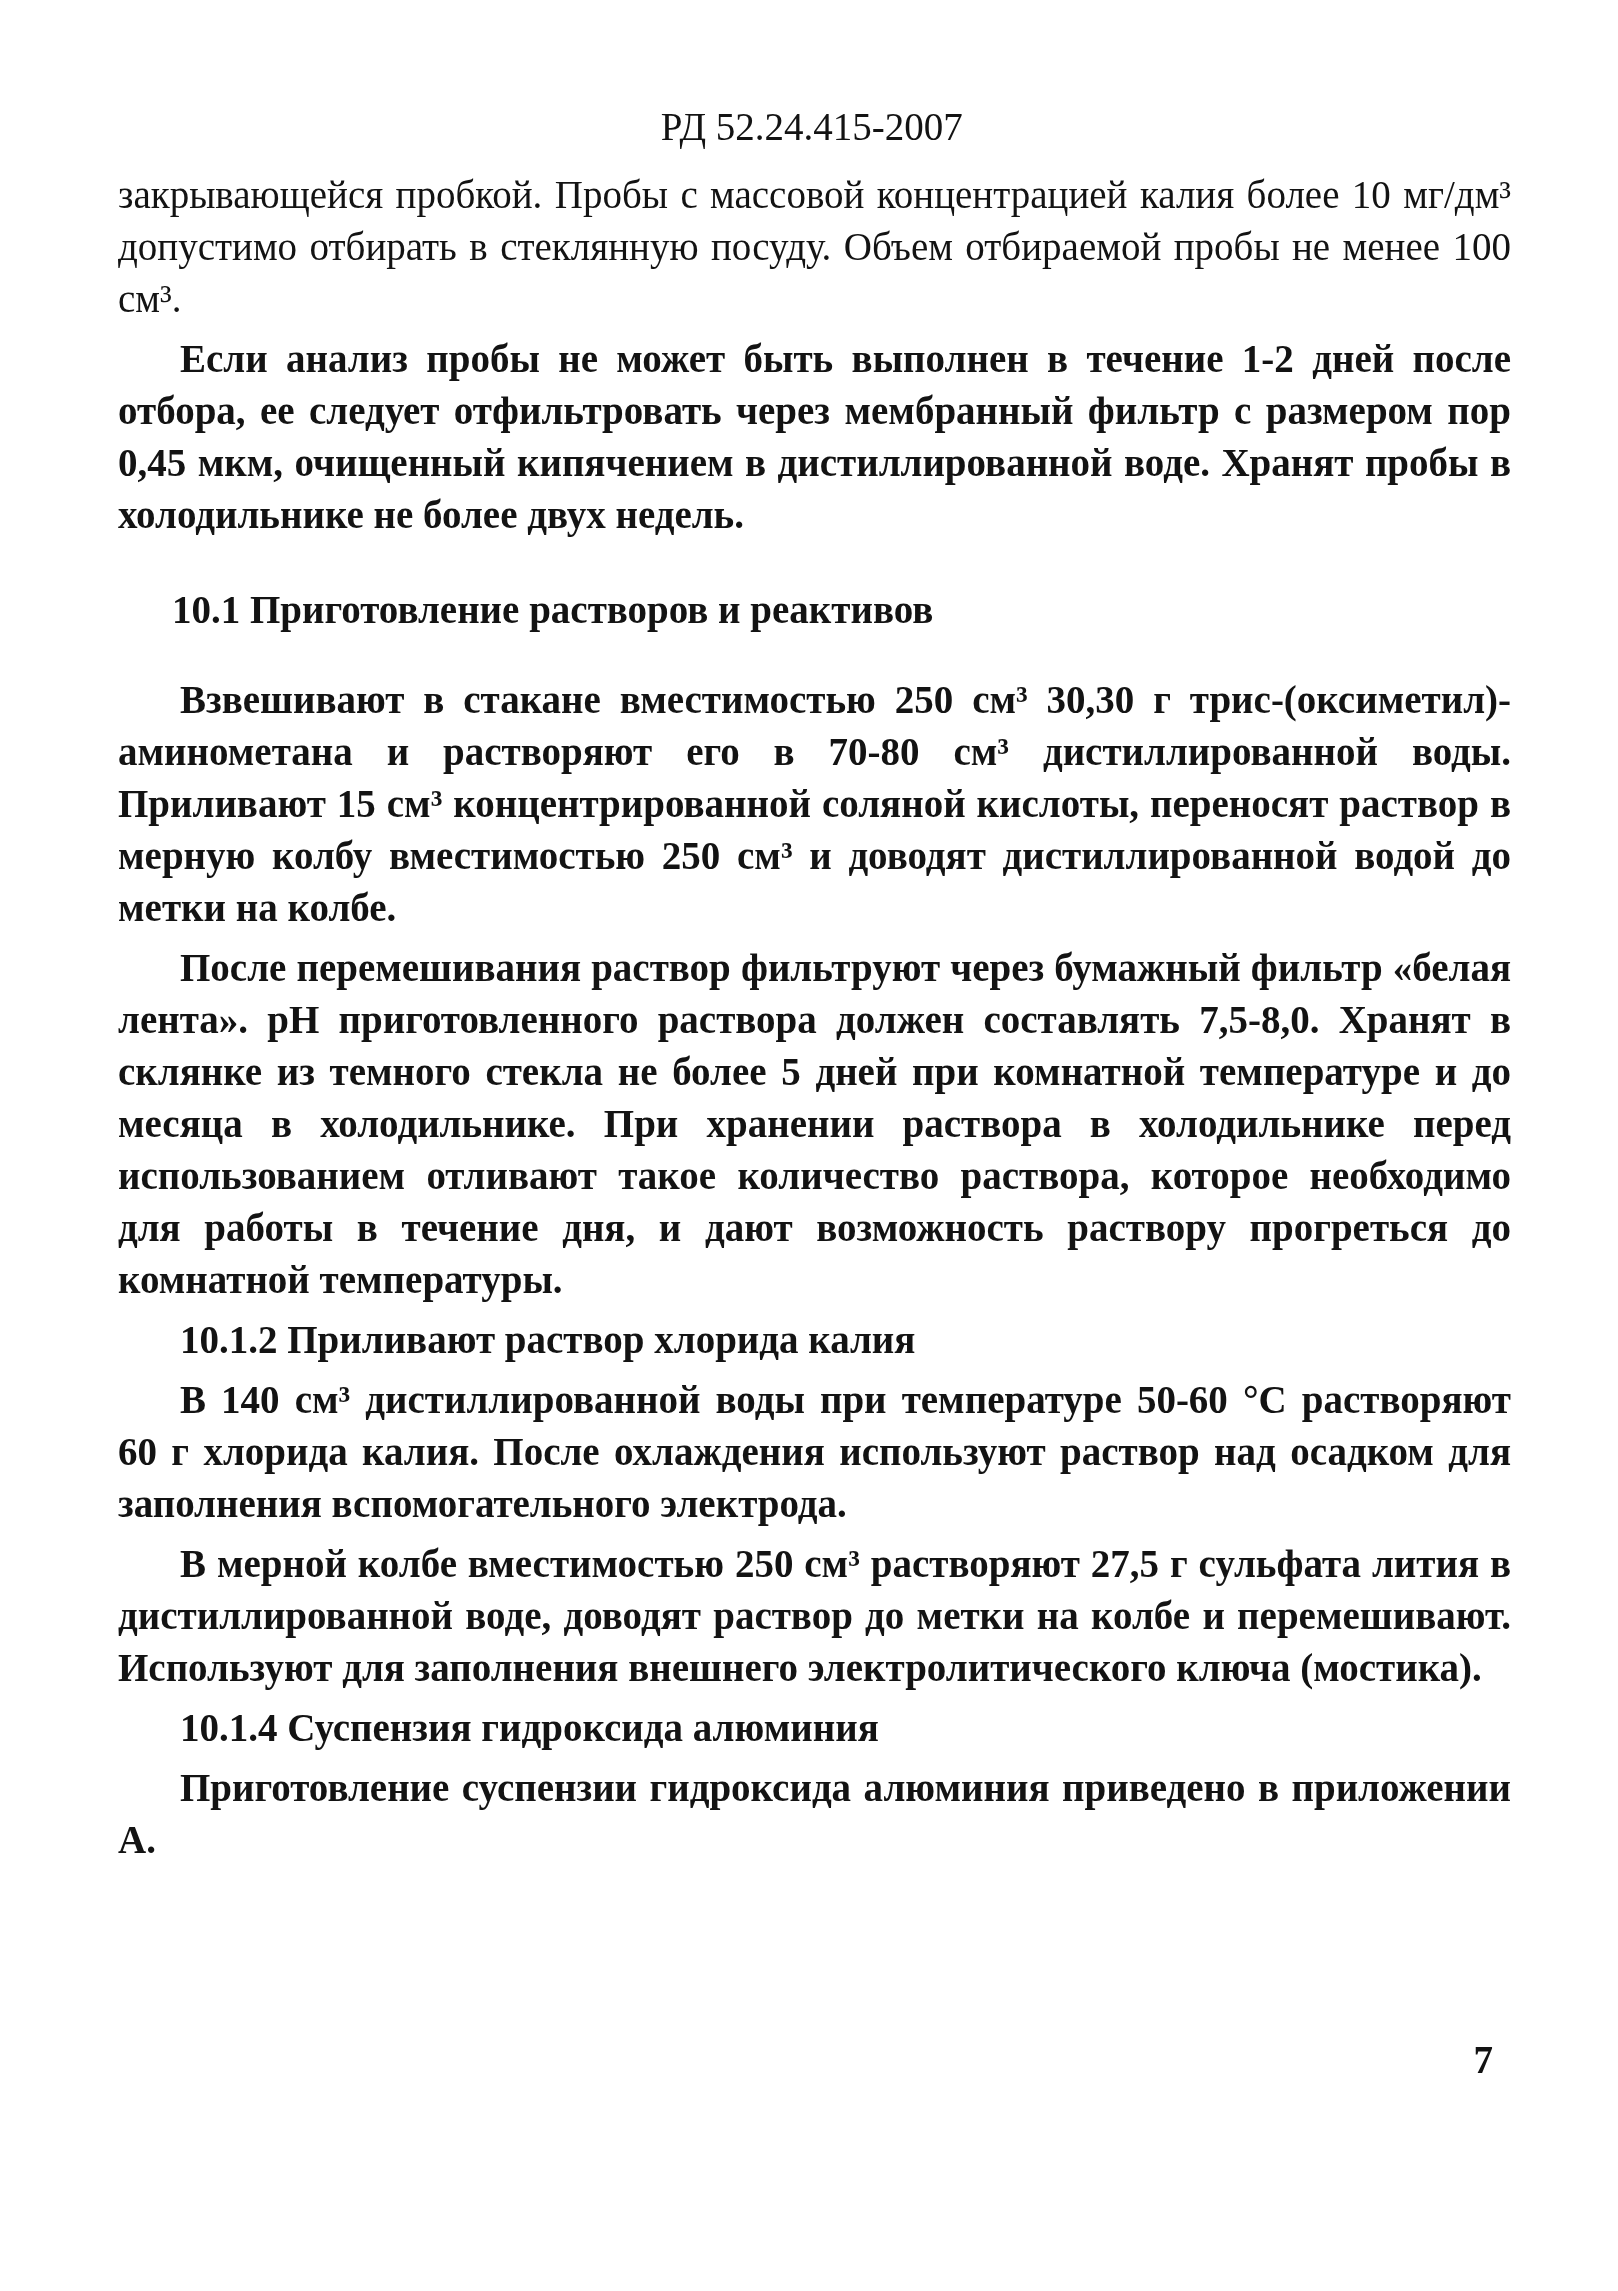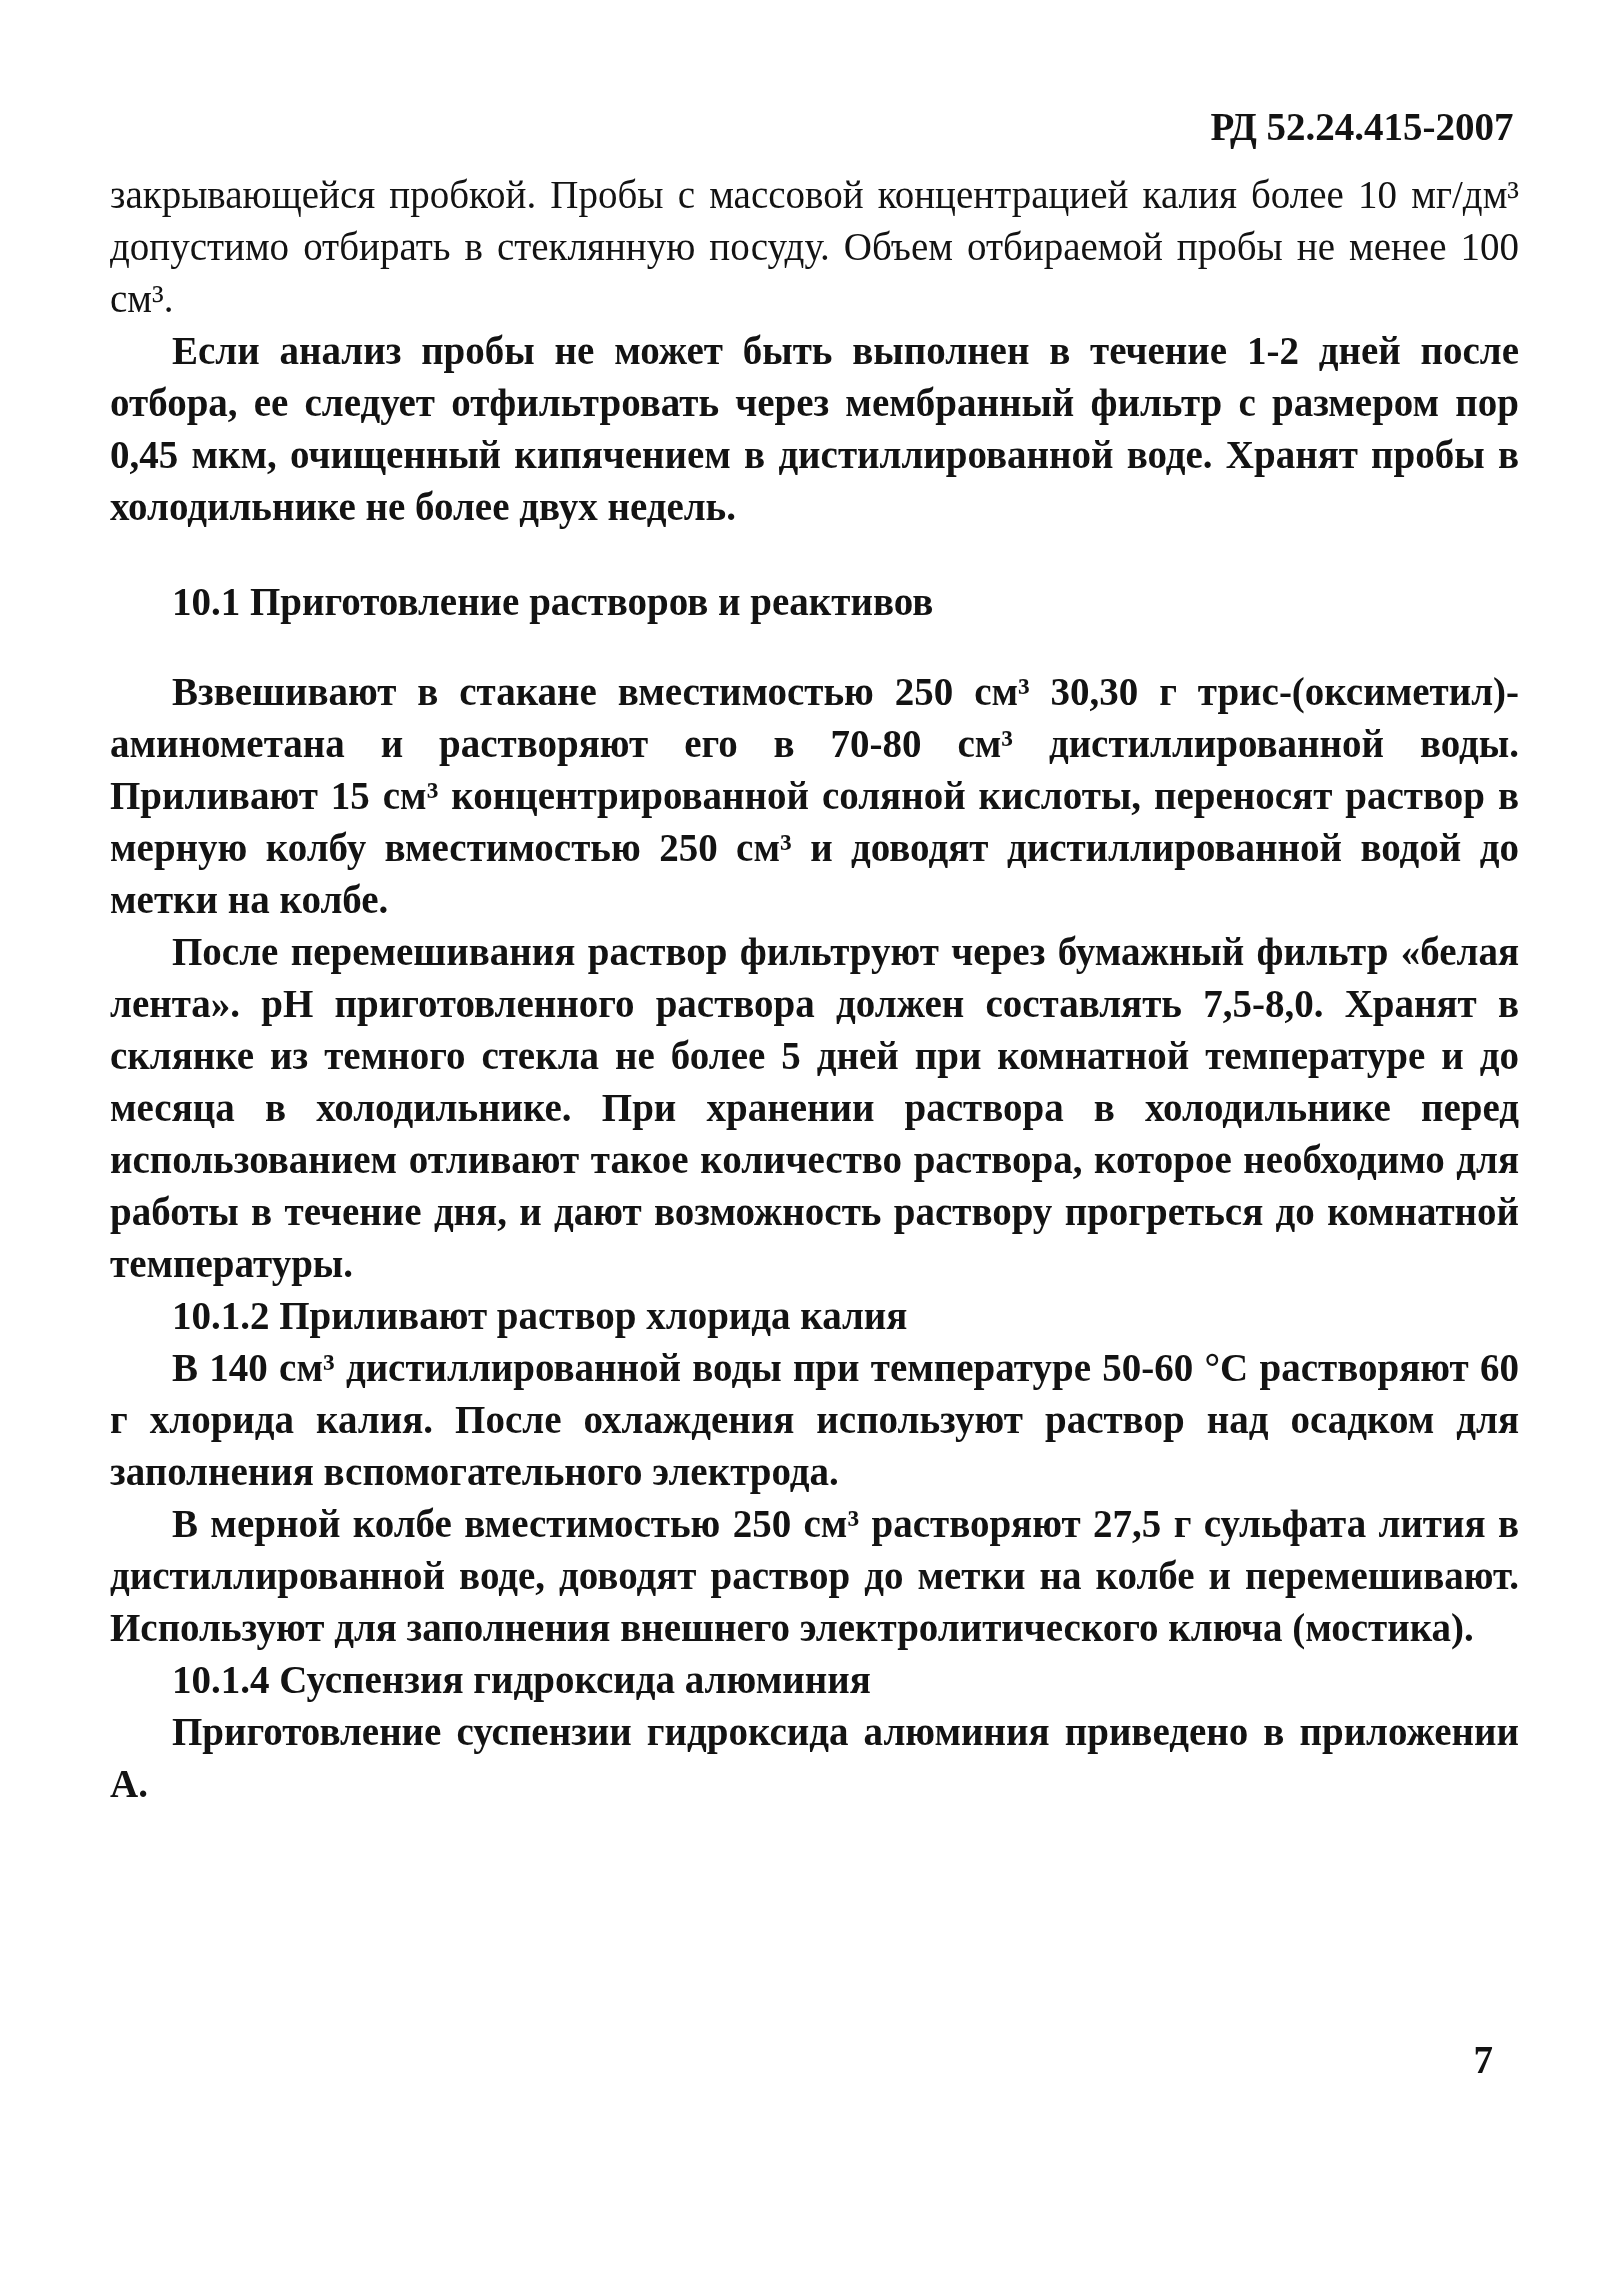--- a/index.html
+++ b/index.html
@@ -16,28 +16,27 @@
     color: #131313;
     overflow: hidden;
   }
   .content {
     position: absolute;
     left: 110px;
     top: 101px;
     width: 1409px;
   }
   .doc-number {
-    text-align: right;
+    text-align: center;
     font-size: 39px;
     line-height: 52px;
     margin: 0 5.4px 16.3px 0;
-    font-weight: bold;
   }
   p.body {
-    margin: 0;
+    margin: 8px;
     font-size: 39px;
     line-height: 52px;
     text-align: justify;
   }
   p.indent {
     text-indent: 62px;
     font-weight: bold;
   }
   .heading {
     margin: 43px 0 38px 0;

